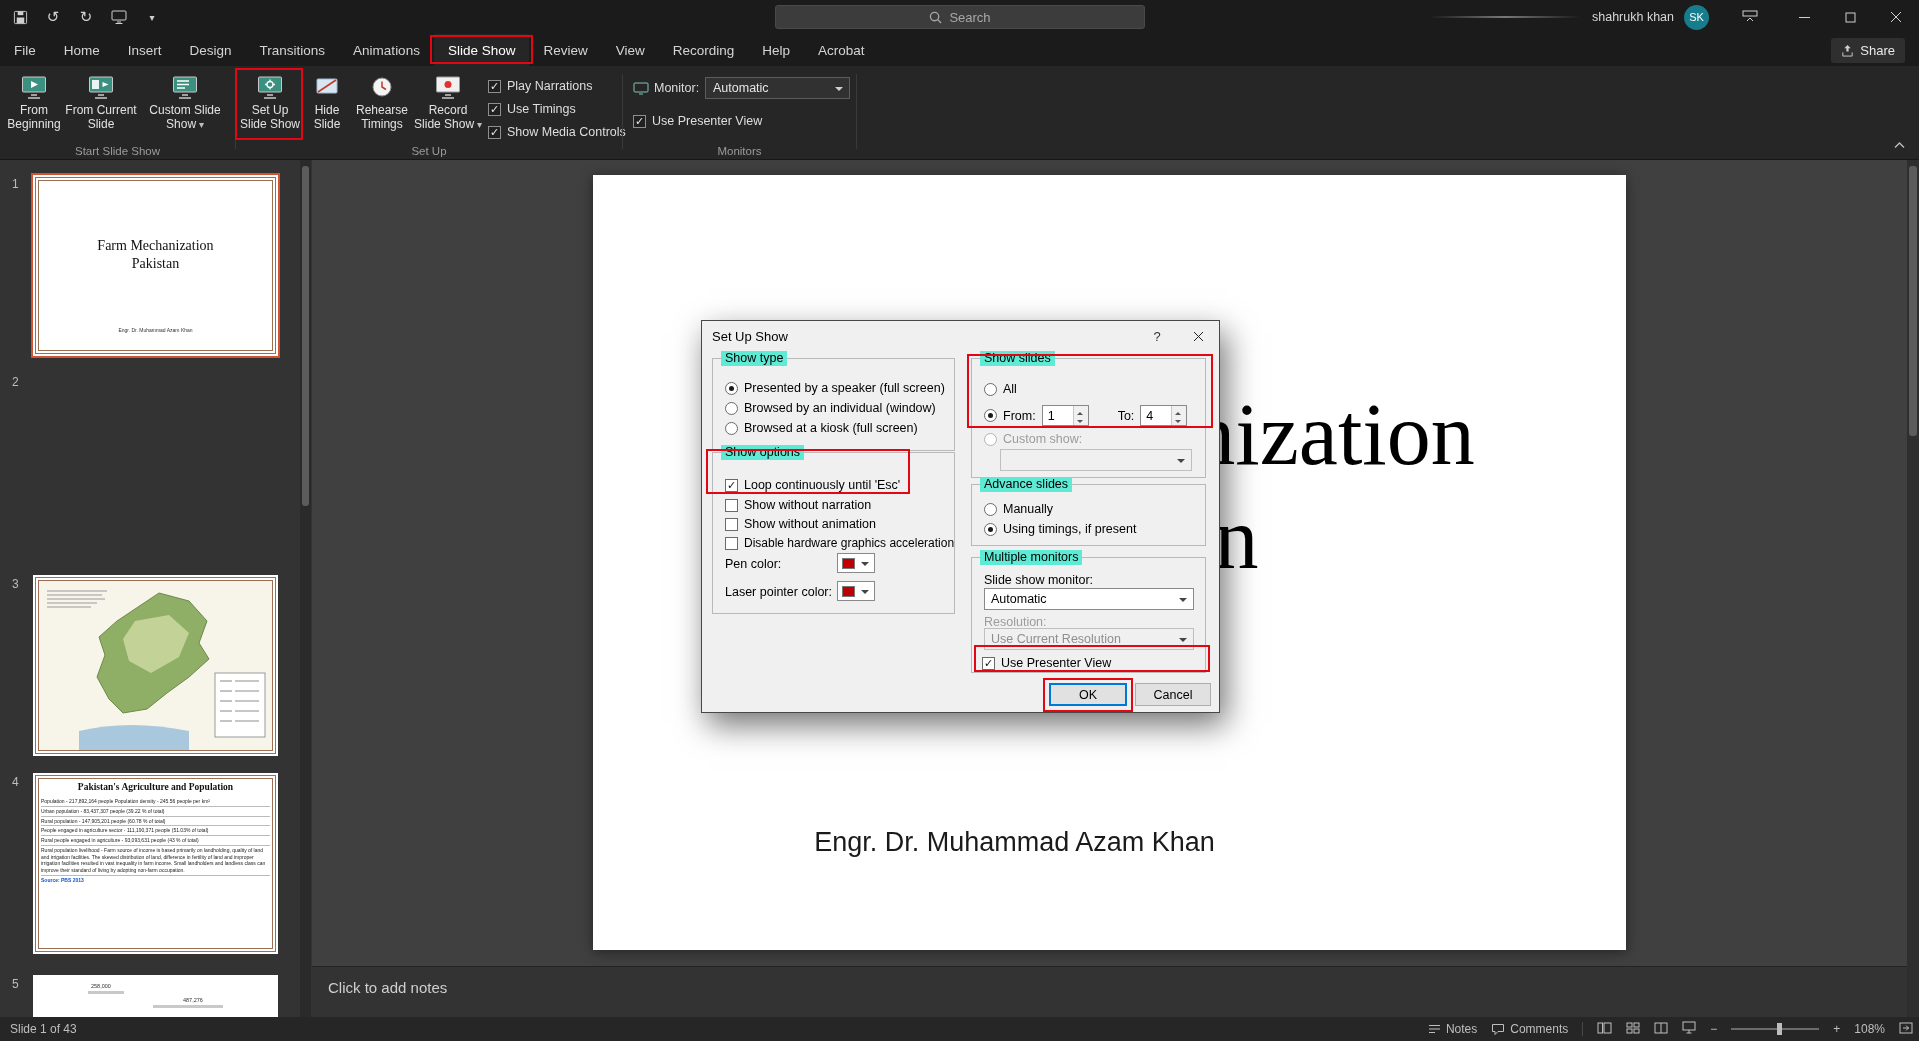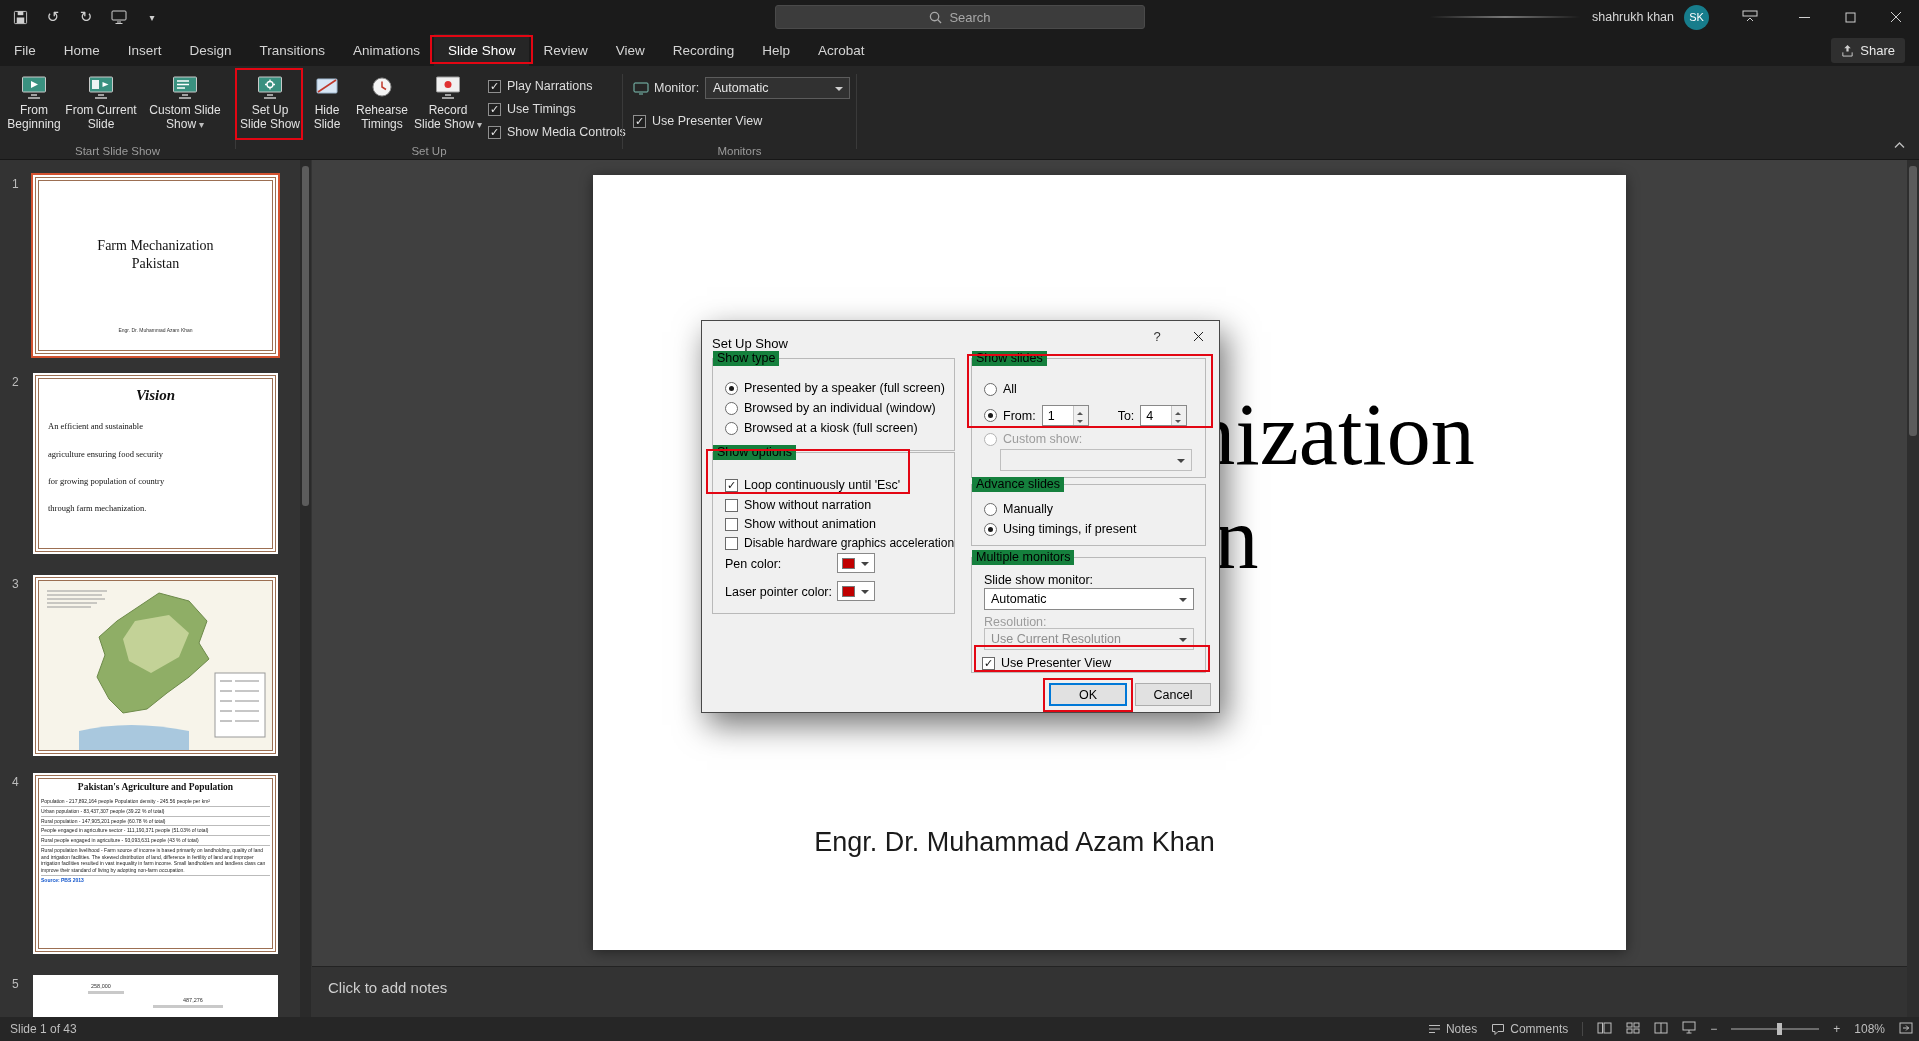--- a/index.html
+++ b/index.html
@@ -79,25 +79,25 @@
   .sb-left{padding-left:10px;white-space:nowrap}
   .sb-right{margin-left:auto;display:flex;align-items:center;gap:14px;padding-right:6px}
   .sb-item{display:flex;align-items:center;gap:5px}
   .sb-sep{width:1px;height:14px;background:#474747}
   .ztrack{width:88px;height:2px;background:#6b6b6b;position:relative}
   .zthumb{position:absolute;left:52%;top:-5px;width:5px;height:12px;background:#bdbdbd}
 
   
   .dialog{position:absolute;left:701px;top:320px;width:519px;height:393px;background:#f0f0f0;border:1px solid #484848;
           box-shadow:6px 12px 30px rgba(0,0,0,.55);color:#000;z-index:50;font-size:12.5px}
-  .dlg-titlebar{position:absolute;left:0;top:0;right:0;height:30px;display:flex;align-items:flex-end;padding-left:10px;font-size:13px}
+  .dlg-titlebar{position:absolute;left:0;top:0;right:0;height:30px;display:flex;align-items:center;padding-left:10px;font-size:13px}
   .dlg-help{position:absolute;right:44px;top:0;width:36px;height:30px;display:flex;align-items:center;justify-content:center;color:#333;font-size:13px}
   .dlg-close{position:absolute;right:0;top:0;width:42px;height:30px;display:flex;align-items:center;justify-content:center;color:#222;font-size:17px}
   .group{position:absolute;border:1px solid #b9b9b9}
-  .glabel{position:absolute;top:-8px;left:0;background:#15803d;padding:0 4px;font-size:12.5px;line-height:15px;white-space:nowrap}
+  .glabel{position:absolute;top:-8px;left:8px;background:#5eead4;padding:0 4px;font-size:12.5px;line-height:15px;white-space:nowrap}
   .drow{position:absolute;display:flex;align-items:center;gap:6px;height:16px;white-space:nowrap}
   .rdo{width:13px;height:13px;border:1px solid #6a6a6a;border-radius:50%;background:#fff;position:relative;flex:none}
   .rdo.sel::after{content:"";position:absolute;inset:3px;border-radius:50%;background:#1a1a1a}
   .rdo.dis{border-color:#b3b3b3}
   .cbx{width:13px;height:13px;border:1px solid #6a6a6a;background:#fff;position:relative;flex:none}
   .cbx.on::after{content:"✓";position:absolute;left:1px;top:-1px;font-size:11px;color:#111}
   .dis-t{color:#9c9c9c}
   .combo{position:absolute;height:22px;background:#fff;border:1px solid #898989;display:flex;align-items:center;padding:0 22px 0 6px;white-space:nowrap}
   .combo::after{content:"";position:absolute;right:6px;top:9px;border:4px solid transparent;border-top-color:#444}
   .combo.dis{background:#f0f0f0;border-color:#bfbfbf;color:#8f8f8f}
@@ -334,28 +334,20 @@
   <div class="panel">
 
     <div class="thumb-num" style="top:17px">1</div>
     <div class="thumb sel" style="top:15px">
       <div class="tframe"></div>
       <div class="t-serif" style="position:absolute;left:22%;width:56%;top:62px;text-align:center;font-size:14px;line-height:1.3">Farm Mechanization Pakistan</div>
       <div style="position:absolute;left:0;width:100%;top:152px;text-align:center;font-size:5px;color:#333">Engr. Dr. Muhammad Azam Khan</div>
     </div>
 
     <div class="thumb-num" style="top:215px">2</div>
-    <div class="thumb" style="top:213px">
-      <div class="tframe"></div>
-      <div class="t-serif" style="position:absolute;left:0;width:100%;top:14px;text-align:center;font-size:15px;font-weight:bold;font-style:italic">Vision</div>
-      <div class="t-serif" style="position:absolute;left:15px;top:48px;font-size:8.5px">An efficient and sustainable</div>
-      <div class="t-serif" style="position:absolute;left:15px;top:76px;font-size:8.5px">agriculture ensuring food security</div>
-      <div class="t-serif" style="position:absolute;left:15px;top:103px;font-size:8.5px">for growing population of country</div>
-      <div class="t-serif" style="position:absolute;left:15px;top:130px;font-size:8.5px">through farm mechanization.</div>
-    </div>
 
     <div class="thumb-num" style="top:417px">3</div>
     <div class="thumb" style="top:415px">
       <div class="tframe"></div>
       <svg style="position:absolute;left:6px;top:6px" width="233" height="169" viewBox="0 0 233 169">
         <rect width="233" height="169" fill="#f7f4ea"></rect>
         <g stroke="#9a9a9a" stroke-width="1">
             <path d="M8 10h60M8 14h55M8 18h58M8 22h50M8 26h44"></path>
           </g>
         <path d="M120 12 L150 20 L168 40 L160 62 L170 78 L150 96 L128 112 L108 128 L84 132 L70 118 L58 96 L66 74 L60 56 L78 40 L96 28 Z" fill="#8fae66" stroke="#6d8a4a"></path>

